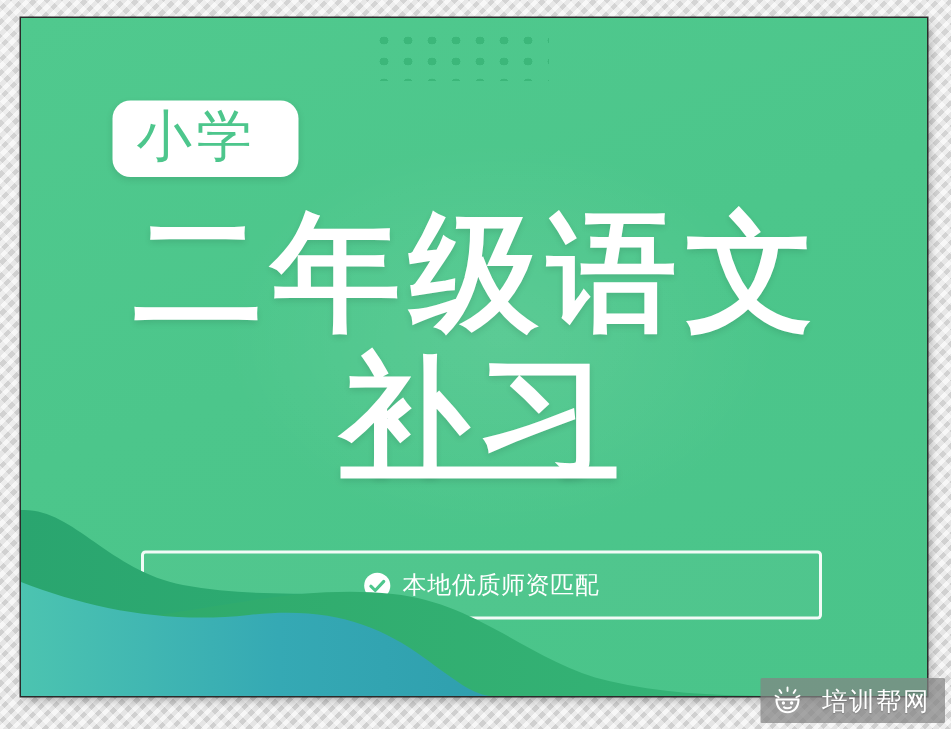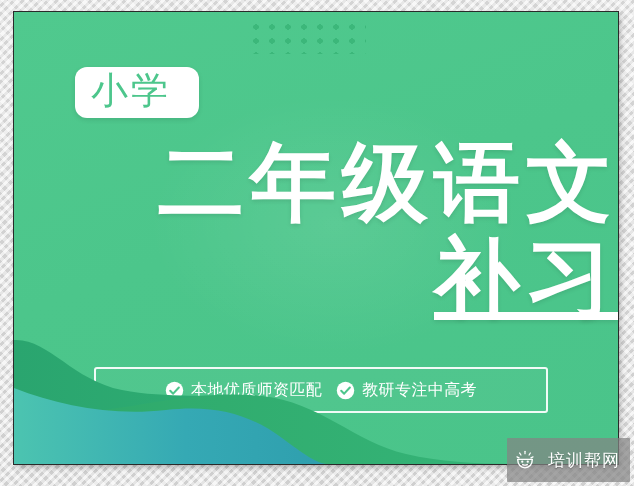--- a/index.html
+++ b/index.html
@@ -83,21 +83,21 @@
     color: #4dc68c;
     letter-spacing: 3px;
   }
 
   
   #title-block {
     position: absolute;
     left: 0;
     top: 128px;
     width: 604px;
-    text-align: right;
+    text-align: center;
     color: #ffffff;
     text-shadow: 0 2px 4px rgba(0,0,0,0.10);
   }
   .title-line {
     font-size: 86px;
     line-height: 0.99;
     font-weight: 700;
     letter-spacing: 6px;
     white-space: nowrap;
   }
@@ -143,21 +143,21 @@
     width: 604px;
     height: 130px;
   }
   #waves svg { display: block; width: 100%; height: 100%; }
 
   
   #watermark {
     position: absolute;
     right: 4px;
     bottom: 4px;
-    height: 44px;
+    height: 30px;
     padding: 0 10px 0 8px;
     display: flex;
     align-items: center;
     gap: 13px;
     background: rgba(132,132,132,0.72);
     color: #ffffff;
     border-radius: 1px;
     justify-content: space-between;
   }
   #watermark-text {
@@ -191,27 +191,20 @@
     <div id="feature-bar">
 
       <div class="feature-item">
         <svg class="check-icon" viewBox="0 0 24 24">
           <circle cx="12" cy="12" r="11" fill="#ffffff"></circle>
           <path d="M6.6 12.4 L10.3 16.0 L17.5 8.3" fill="none" stroke="#4dc68c" stroke-width="2.6" stroke-linecap="round" stroke-linejoin="round"></path>
         </svg>
         <span>本地优质师资匹配</span>
       </div>
 
-      <div class="feature-item">
-        <svg class="check-icon" viewBox="0 0 24 24">
-          <circle cx="12" cy="12" r="11" fill="#ffffff"></circle>
-          <path d="M6.6 12.4 L10.3 16.0 L17.5 8.3" fill="none" stroke="#4dc68c" stroke-width="2.6" stroke-linecap="round" stroke-linejoin="round"></path>
-        </svg>
-        <span>教研专注中高考</span>
-      </div>
 
     </div>
 
     <div id="waves">
       <svg viewBox="0 0 604 130" preserveAspectRatio="none">
         <defs>
           <linearGradient id="gradTeal" x1="0" y1="0" x2="1" y2="0">
             <stop offset="0%" stop-color="#4cc4b0"></stop>
             <stop offset="55%" stop-color="#35a9b4"></stop>
             <stop offset="100%" stop-color="#2f9fae"></stop>

